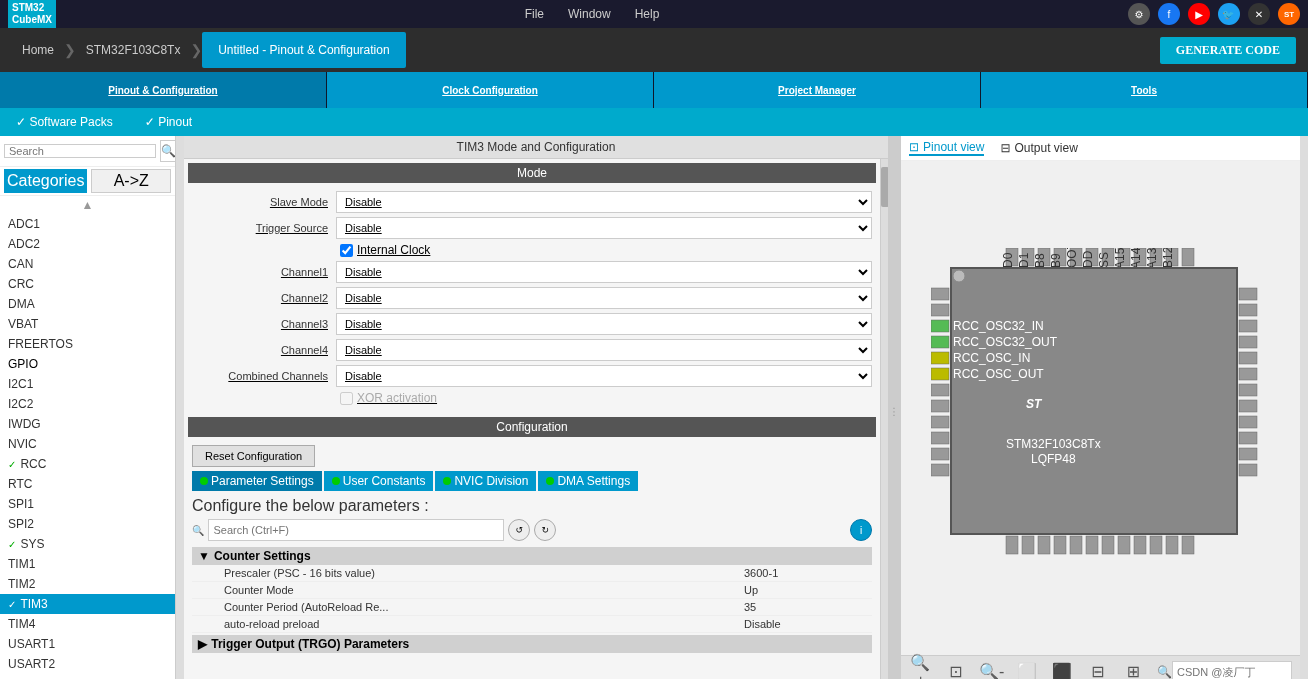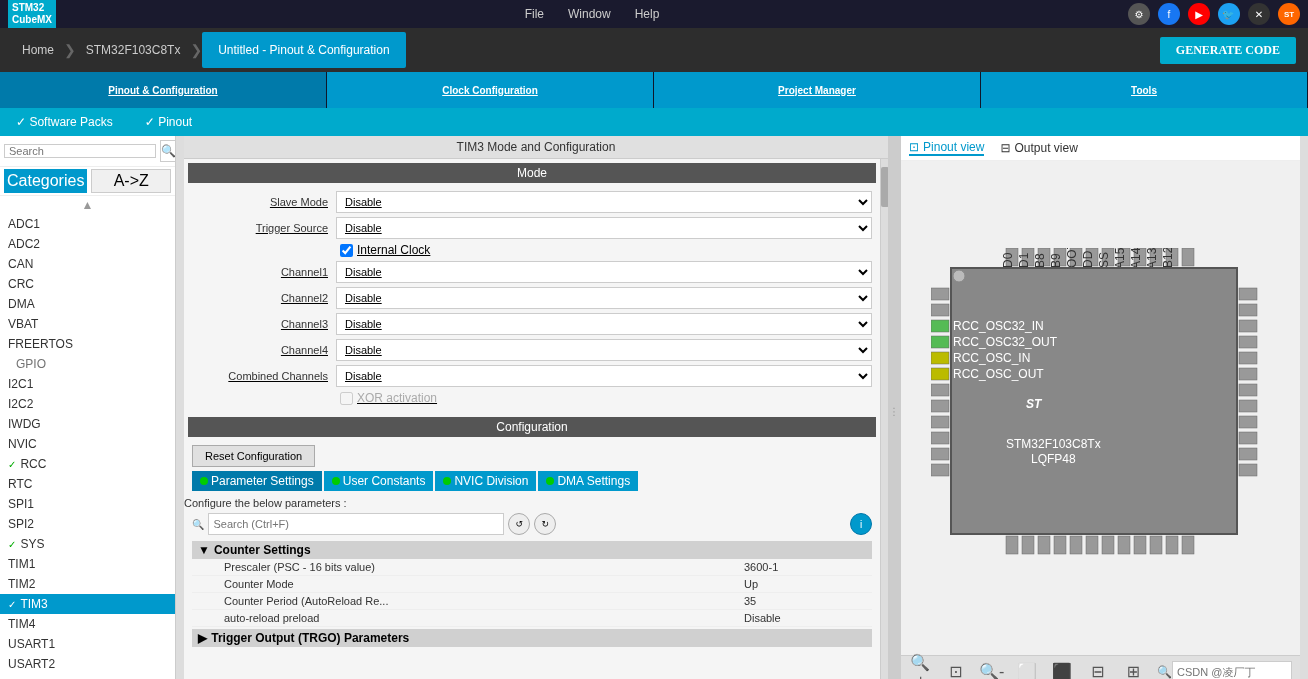--- a/index.html
+++ b/index.html
@@ -42,40 +42,40 @@
     .sidebar-search { display: flex; align-items: center; padding: 4px; gap: 4px; border-bottom: 1px solid #eee; }
     .sidebar-search input { flex: 1; border: 1px solid #ccc; padding: 2px 4px; font-size: 11px; height: 14px; }
     .sidebar-search-btn { width: 22px; height: 22px; border: 1px solid #ccc; background: white; cursor: pointer; display: flex; align-items: center; justify-content: center; }
     .sidebar-tabs { display: flex; padding: 2px 4px; gap: 4px; border-bottom: 1px solid #eee; }
     .sidebar-tab { flex: 1; text-align: center; padding: 2px; border: 1px solid #ccc; font-size: 16px; cursor: pointer; background: #f0f0f0; }
     .sidebar-tab.active { background: #0099cc; color: white; border-color: #0099cc; }
     .sidebar-arrow { text-align: center; padding: 2px; color: #999; }
     .sidebar-list { flex: 1; overflow-y: auto; }
     .sidebar-item { padding: 3px 8px; cursor: pointer; font-size: 12px; color: #333; }
     .sidebar-item.active { background: #0099cc; color: white; }
-    .sidebar-item.green { color: #737373; margin-left: 8px; }
+    .sidebar-item.green { color: #000000; }
     .sidebar-item.checked { display: flex; align-items: center; gap: 4px; }
     .check-mark { color: #00aa00; font-size: 10px; }
 
     
     .content-area { flex: 1; background: #f5f5f5; overflow: hidden; display: flex; flex-direction: column; }
     .content-header { background: #e0e0e0; padding: 4px 8px; text-align: center; font-size: 12px; color: #333; border-bottom: 1px solid #ccc; }
     .mode-section { background: #555; color: white; text-align: center; padding: 3px; font-size: 12px; margin: 4px; }
     .config-form { padding: 4px 8px; text-decoration: underline; }
     .form-row { display: flex; align-items: center; margin-bottom: 4px; gap: 4px; }
     .form-label { width: 140px; text-align: right; font-size: 11px; color: #333; padding-right: 4px; }
     .form-select { flex: 1; height: 22px; border: 1px solid #ccc; background: white; font-size: 11px; padding: 0 4px; }
     .checkbox-row { display: flex; align-items: center; gap: 4px; padding-left: 148px; margin-bottom: 4px; }
     .config-section { background: #555; color: white; text-align: center; padding: 3px; font-size: 12px; margin: 4px; }
     .reset-btn { background: #e0e0e0; border: 1px solid #aaa; padding: 4px 12px; font-size: 11px; cursor: pointer; margin: 4px 8px; }
     .settings-tabs { display: flex; gap: 2px; padding: 0 8px; margin-bottom: 4px; }
     .settings-tab { padding: 3px 8px; font-size: 11px; cursor: pointer; background: #0099cc; color: white; border: none; display: flex; align-items: center; gap: 3px; }
     .settings-tab.active { background: #007aaa; }
     .dot { width: 8px; height: 8px; border-radius: 50%; background: #00cc00; display: inline-block; }
-    .params-label { font-size: 11px; color: #333; padding: 2px 0; }
+    .params-label { font-size: 16px; color: #333; padding: 2px 8px; }
     .search-bar { display: flex; align-items: center; padding: 2px 8px; gap: 4px; margin-bottom: 4px; }
     .search-input { border: 1px solid #ccc; padding: 2px 4px; font-size: 11px; flex: 1; height: 22px; }
     .search-icon-btn { width: 22px; height: 22px; border: 1px solid #ccc; background: white; cursor: pointer; display: flex; align-items: center; justify-content: center; }
     .counter-section { padding: 0 8px; }
     .counter-header { background: #d0d0d0; padding: 2px 6px; font-size: 11px; font-weight: bold; display: flex; align-items: center; gap: 4px; }
     .counter-row { display: flex; padding: 2px 8px; border-bottom: 1px solid #eee; }
     .counter-label { flex: 1; font-size: 11px; color: #333; padding-left: 24px; }
     .counter-value { font-size: 11px; color: #333; width: 120px; }
     .trigger-header { background: #d0d0d0; padding: 2px 6px; font-size: 11px; font-weight: bold; display: flex; align-items: center; gap: 4px; margin-top: 2px; }
 

